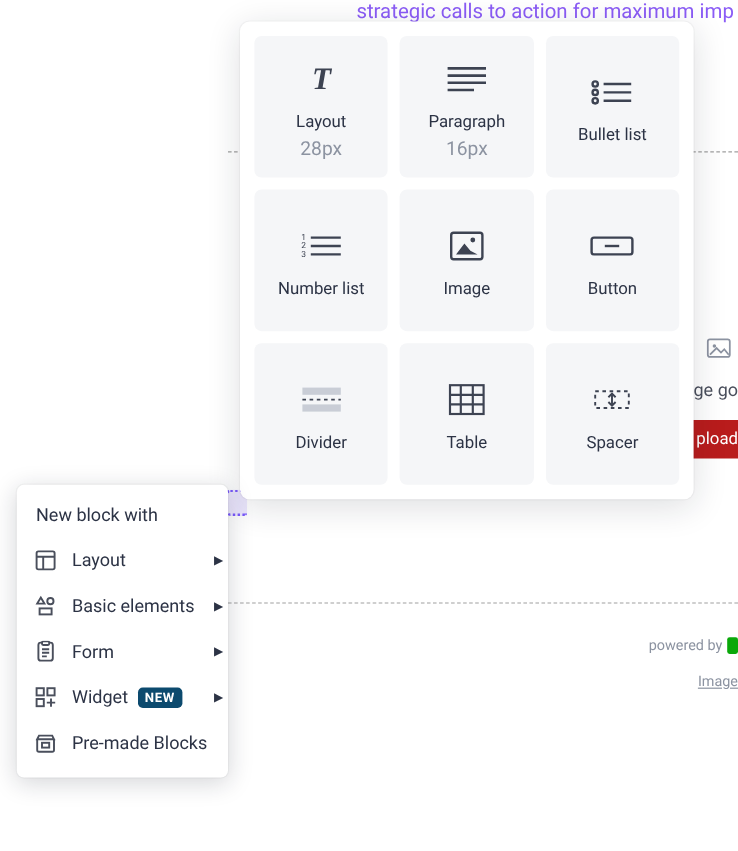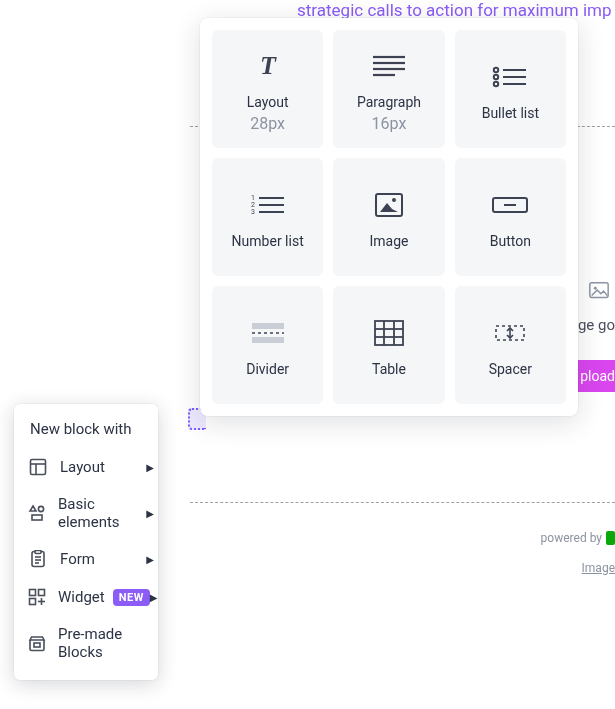--- a/index.html
+++ b/index.html
@@ -41,22 +41,22 @@
     height: 24px;
     color:#8c93a1;
   }
   .img-frag-text{
     position:absolute; right:0; top:316px;
     color:#4a4f5c; font-size:15px; text-align:right;
   }
   .upload-btn-frag {
     position: absolute;
     right: 0;
-    top: 360px;
-    background: #d946ef;
+    top: 350px;
+    background: #b91c1c;
     color: #fff;
     padding: 8px 0 8px 8px;
     font-size: 14px;
     border-radius: 4px 0 0 4px;
   }
   .powered {
     position: absolute;
     right: 0;
     top: 531px;
     font-size: 12px;
@@ -117,21 +117,21 @@
   .el-tile .lbl { font-size: 14px; color:#2c3345; }
   .el-tile .sub { font-size: 16px; color:#8c93a1; margin-top:-4px;}
 
   .social-ic{display:flex;gap:6px;font-size:20px;}
 
   
   .side-menu {
     position: absolute;
     left: 14px;
     top: 404px;
-    width: 144px;
+    width: 176px;
     background: #fff;
     border-radius: 6px;
     box-shadow: 0 4px 20px rgba(20,25,45,0.18), 0 0 0 1px rgba(0,0,0,0.03);
     padding: 16px 0 10px;
   }
   .side-title {
     padding: 0 16px 10px;
     font-size: 15px;
     color:#2c3345;
   }
@@ -145,21 +145,21 @@
     position:relative;
   }
   .side-item .mi-ic{
     width:20px;height:20px;display:flex;align-items:center;justify-content:center;color:#4a4f5c;
     margin-right:12px;
   }
   .side-item .chev{
     margin-left:auto; font-size:10px; color:#2c3345;
   }
   .badge-new{
-    background:#8b5cf6;color:#fff;font-size:11px;font-weight:700;
+    background:#0c4a6e;color:#fff;font-size:11px;font-weight:700;
     padding:2px 6px;border-radius:4px;margin-left:8px;letter-spacing:0.5px;
   }
 </style>
 </head>
 <body>
 
 <div class="bg-text">strategic calls to action for maximum imp</div>
 <div class="dash-line" style="top:126px"></div>
 <div class="dash-line" style="top:502px"></div>
 

